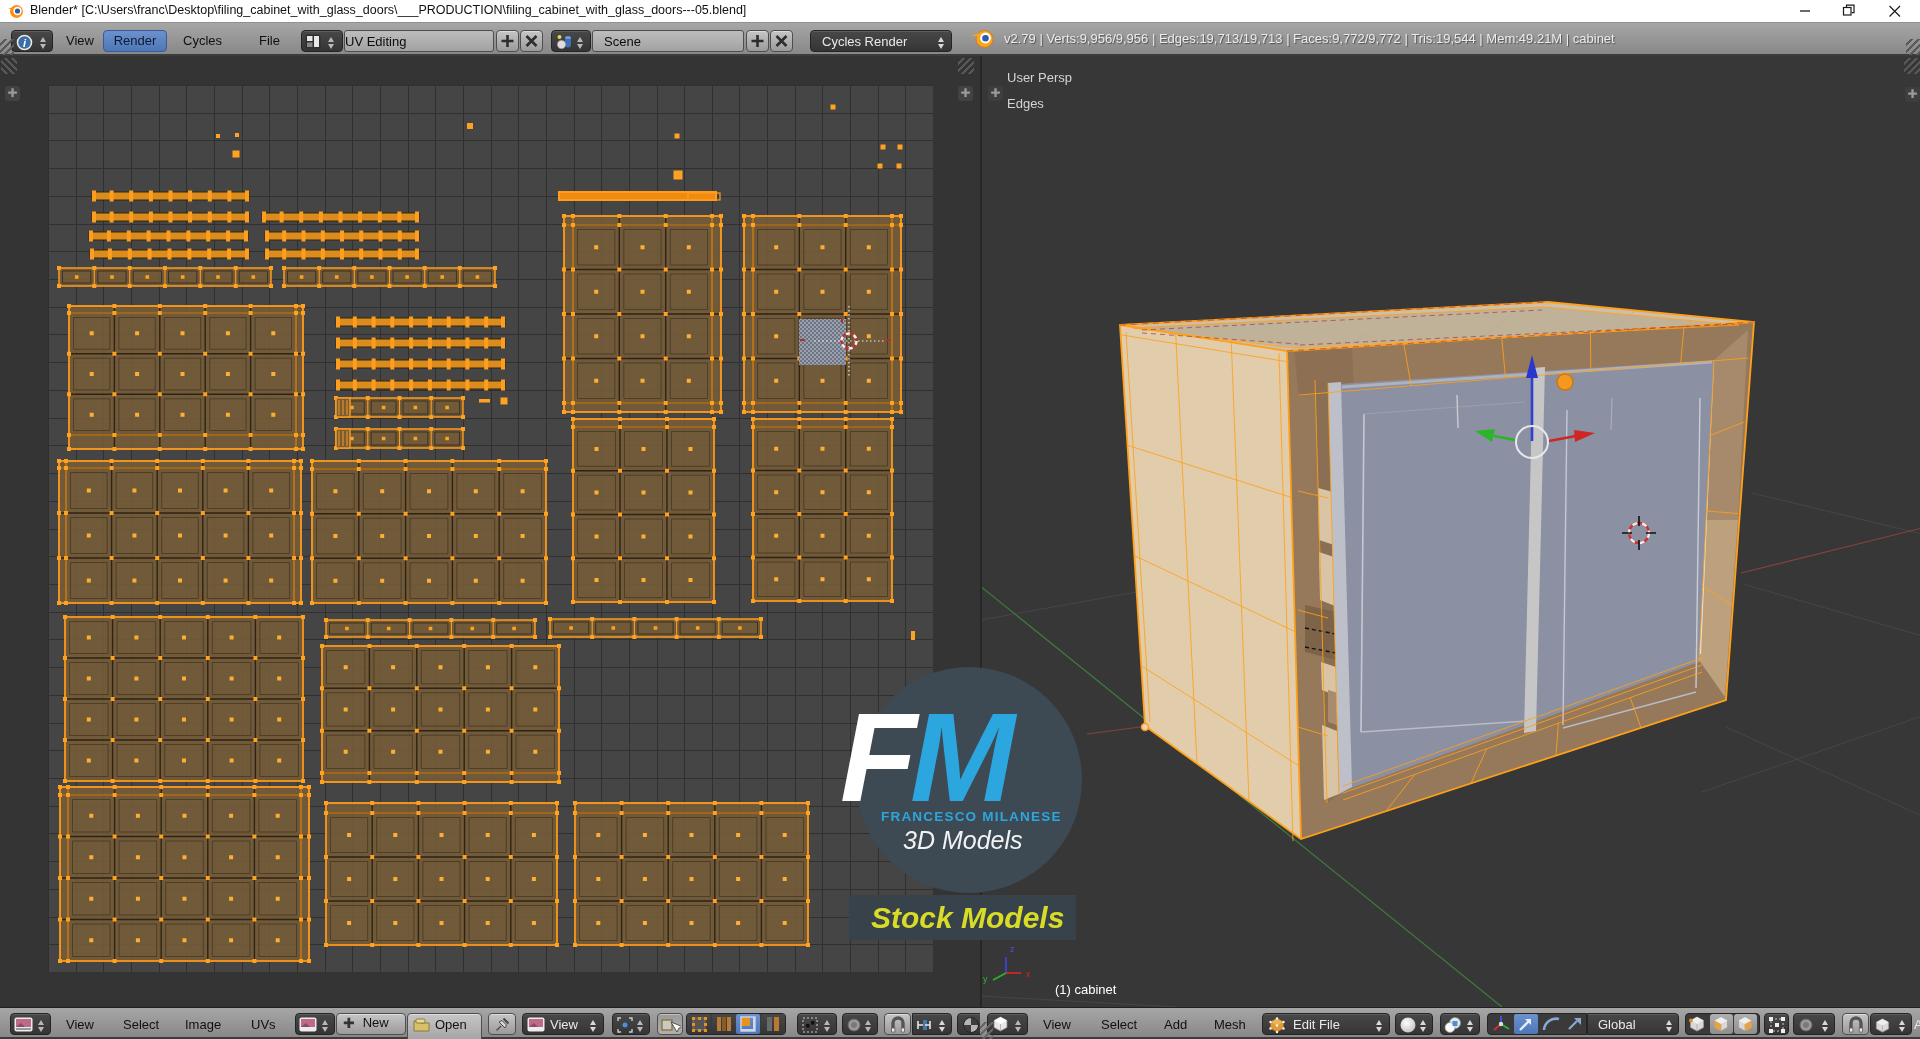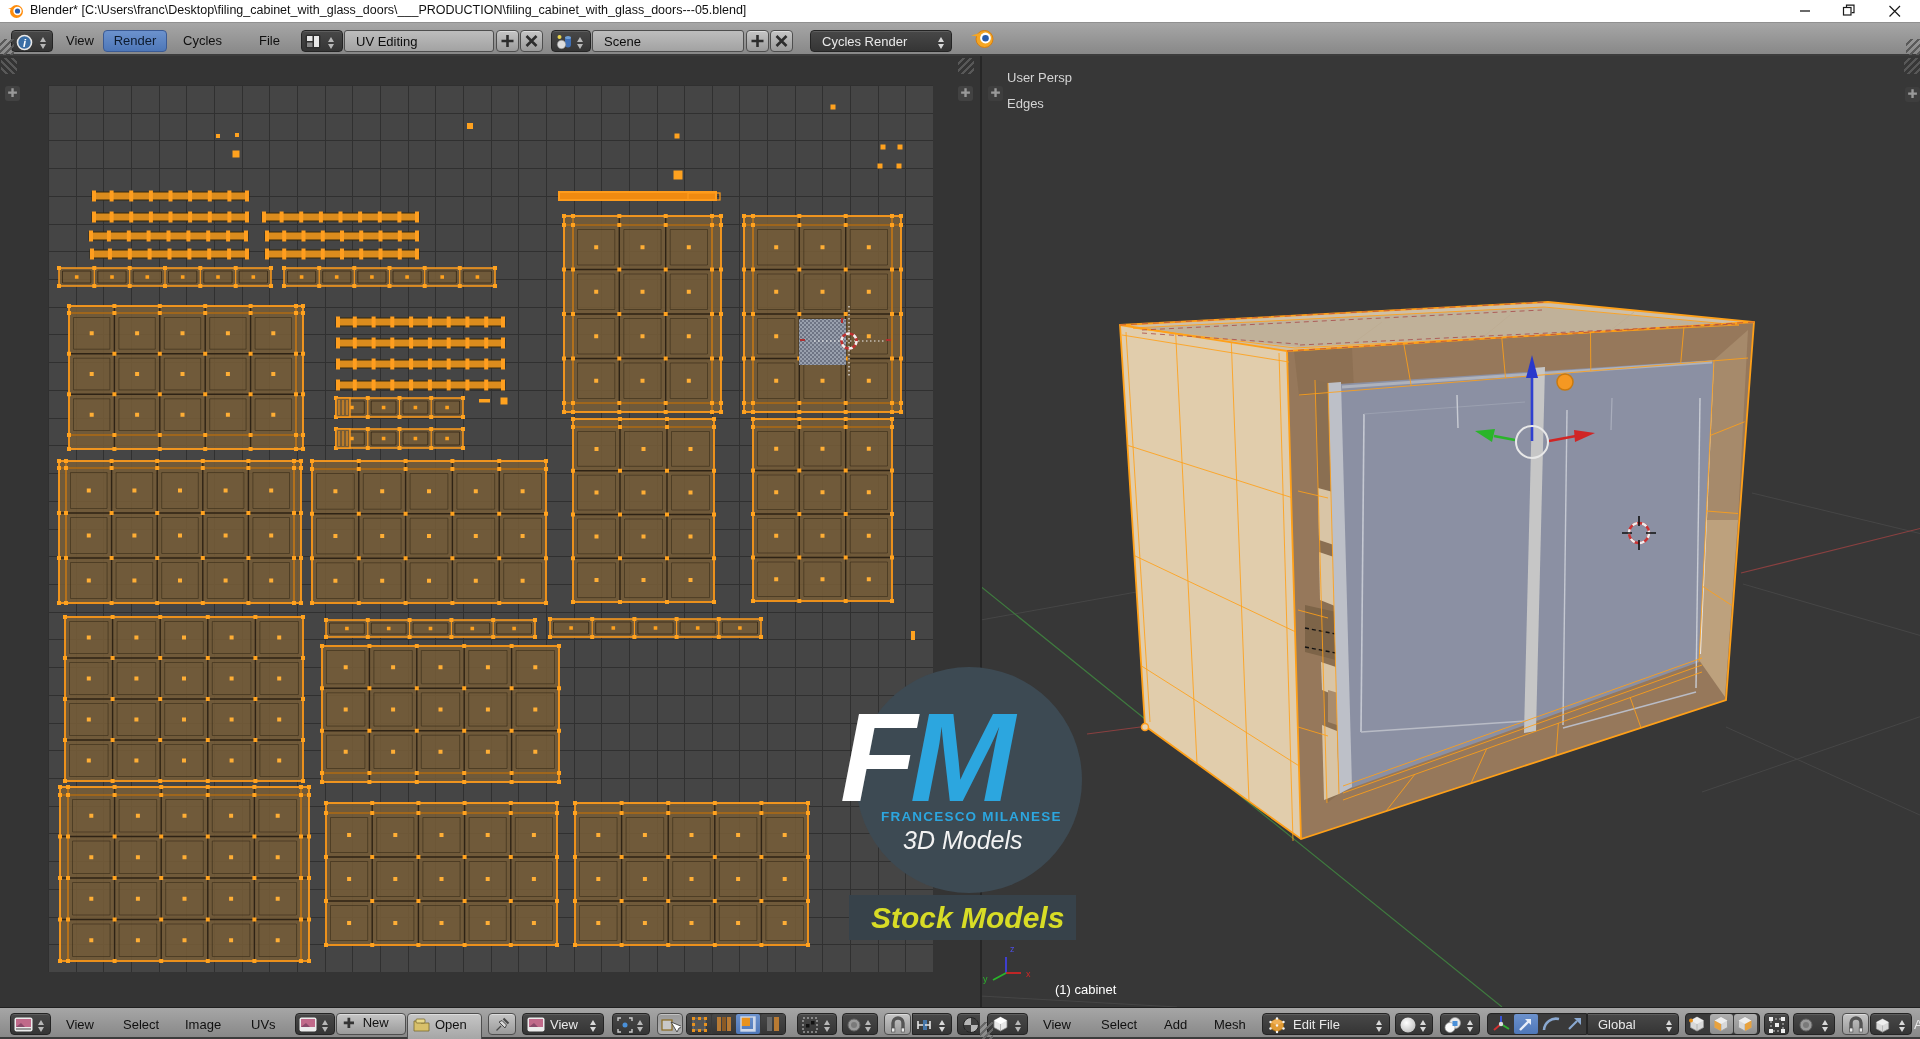--- a/index.html
+++ b/index.html
@@ -46,21 +46,21 @@
         <rect x="0.5" y="0.5" width="15" height="14" rx="2" fill="#2e2e2e"></rect>
         <rect x="2" y="2" width="5.5" height="5" fill="#e8e8e8"></rect>
         <rect x="2" y="8.5" width="5.5" height="4.5" fill="#888"></rect>
         <rect x="9" y="2" width="5" height="11" fill="#e8e8e8"></rect>
       </svg>
       <div class="abs" style="left:26px;top:6px">
         <div style="width:0;height:0;border-left:3.5px solid transparent;border-right:3.5px solid transparent;border-bottom:5px solid #b8b8b8;margin-bottom:2px"></div>
         <div style="width:0;height:0;border-left:3.5px solid transparent;border-right:3.5px solid transparent;border-top:5px solid #b8b8b8"></div>
       </div>
     </div>
-    <div class="fld" style="left:344px;top:7px;width:150px;height:22px"><span style="font-size:13px;color:#0c0c0c;margin-left:11px;line-height:21px;display:inline-block">UV Editing</span></div>
+    <div class="fld" style="left:344px;top:7px;width:150px;height:22px"><span style="font-size:13px;color:#0c0c0c;line-height:21px;display:inline-block">UV Editing</span></div>
     <div class="lbtn" style="left:496px;top:7px;width:23px;height:22px"><svg width="21" height="20" viewBox="0 0 21 20">
         <path d="M10.5 4v12M4.5 10h12" stroke="#2d2d2d" stroke-width="2.6"></path>
       </svg></div>
     <div class="lbtn" style="left:520px;top:7px;width:23px;height:22px"><svg width="21" height="20" viewBox="0 0 21 20">
         <path d="M5.5 5l10 10m0-10l-10 10" stroke="#2d2d2d" stroke-width="2.6"></path>
       </svg></div>
     <div class="pill" style="left:551px;top:7px;width:40px;height:22px">
       <svg class="abs" style="left:3px;top:2px" width="18" height="17" viewBox="0 0 18 17">
         <circle cx="4.5" cy="4" r="2" fill="#e8d44c"></circle>
         <path d="M10 4.5h6v7a3 3 0 0 1-6 0z" fill="#3f6fb5"></path>
@@ -85,20 +85,21 @@
         <div style="width:0;height:0;border-left:3.5px solid transparent;border-right:3.5px solid transparent;border-bottom:5px solid #d8d8d8;margin-bottom:2px"></div>
         <div style="width:0;height:0;border-left:3.5px solid transparent;border-right:3.5px solid transparent;border-top:5px solid #d8d8d8"></div>
       </div>
     </div>
     <svg class="abs" style="left:970px;top:4px" width="25" height="23" viewBox="0 0 25 23">
       <circle cx="14.5" cy="12" r="8.5" fill="#f5a623" stroke="#d87f10" stroke-width="1"></circle>
       <path d="M1 8.5 L12 5.5 L15 10.5 Z" fill="#f5a623"></path>
       <circle cx="15.5" cy="11" r="5.4" fill="#fff"></circle>
       <circle cx="15.5" cy="11.2" r="3.3" fill="#2a5caa"></circle>
     </svg>
+    <div class="abs" style="left:1004px;top:8px;font-size:13px;color:#ececec;text-shadow:1px 1px 1px rgba(0,0,0,.45)">v2.79 | Verts:9,956/9,956 | Edges:19,713/19,713 | Faces:9,772/9,772 | Tris:19,544 | Mem:49.21M | cabinet</div>
     <div class="hatch" style="left:0;top:16px;width:14px;height:16px"></div>
     <div class="hatch" style="left:1906px;top:16px;width:14px;height:16px"></div>
   </div>
 <div class="abs" style="left:0;top:56px;width:980px;height:951px;background:#343434;overflow:hidden">
     <div class="abs" style="left:48px;top:29px;width:885px;height:887px;background-color:#454545;background-image:repeating-linear-gradient(to right,#303030 0 1px,transparent 1px 27.66px),repeating-linear-gradient(to bottom,#303030 0 1px,transparent 1px 27.72px)"></div>
     <svg class="abs" style="left:0;top:0" width="980" height="951" viewBox="0 0 980 951">
       <defs>
         <pattern id="chk" width="4" height="4" patternUnits="userSpaceOnUse">
           <rect width="4" height="4" fill="none"></rect>
           <rect x="0" y="0" width="2" height="2" fill="#6e7484"></rect>

